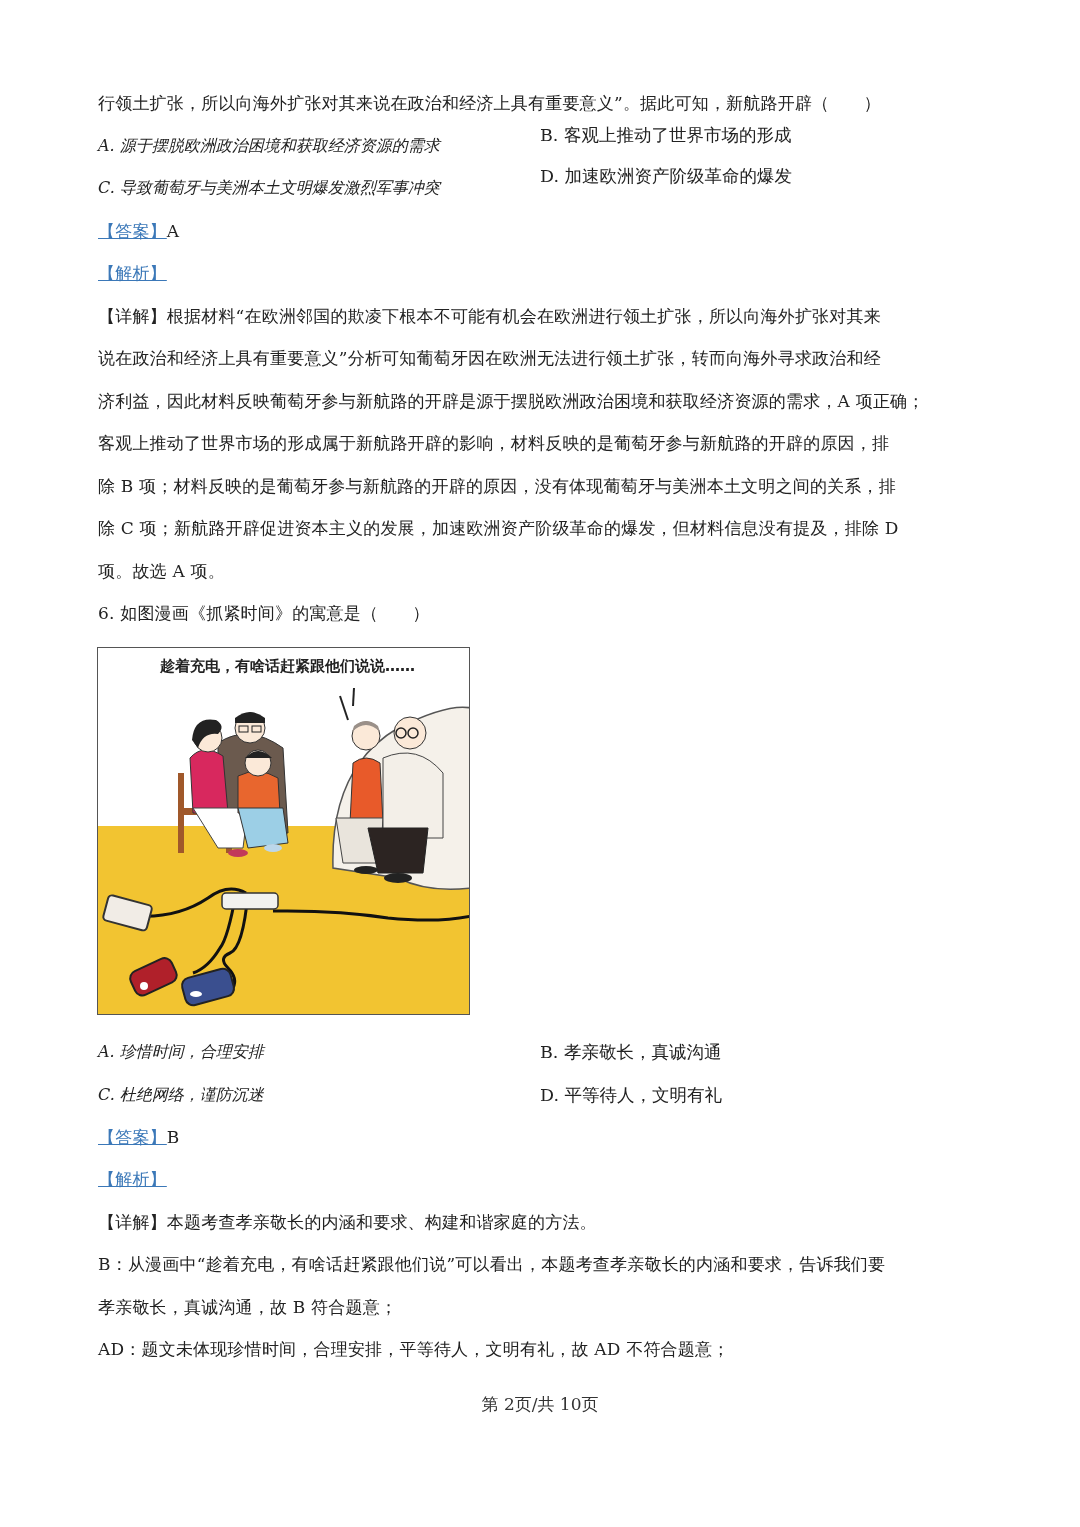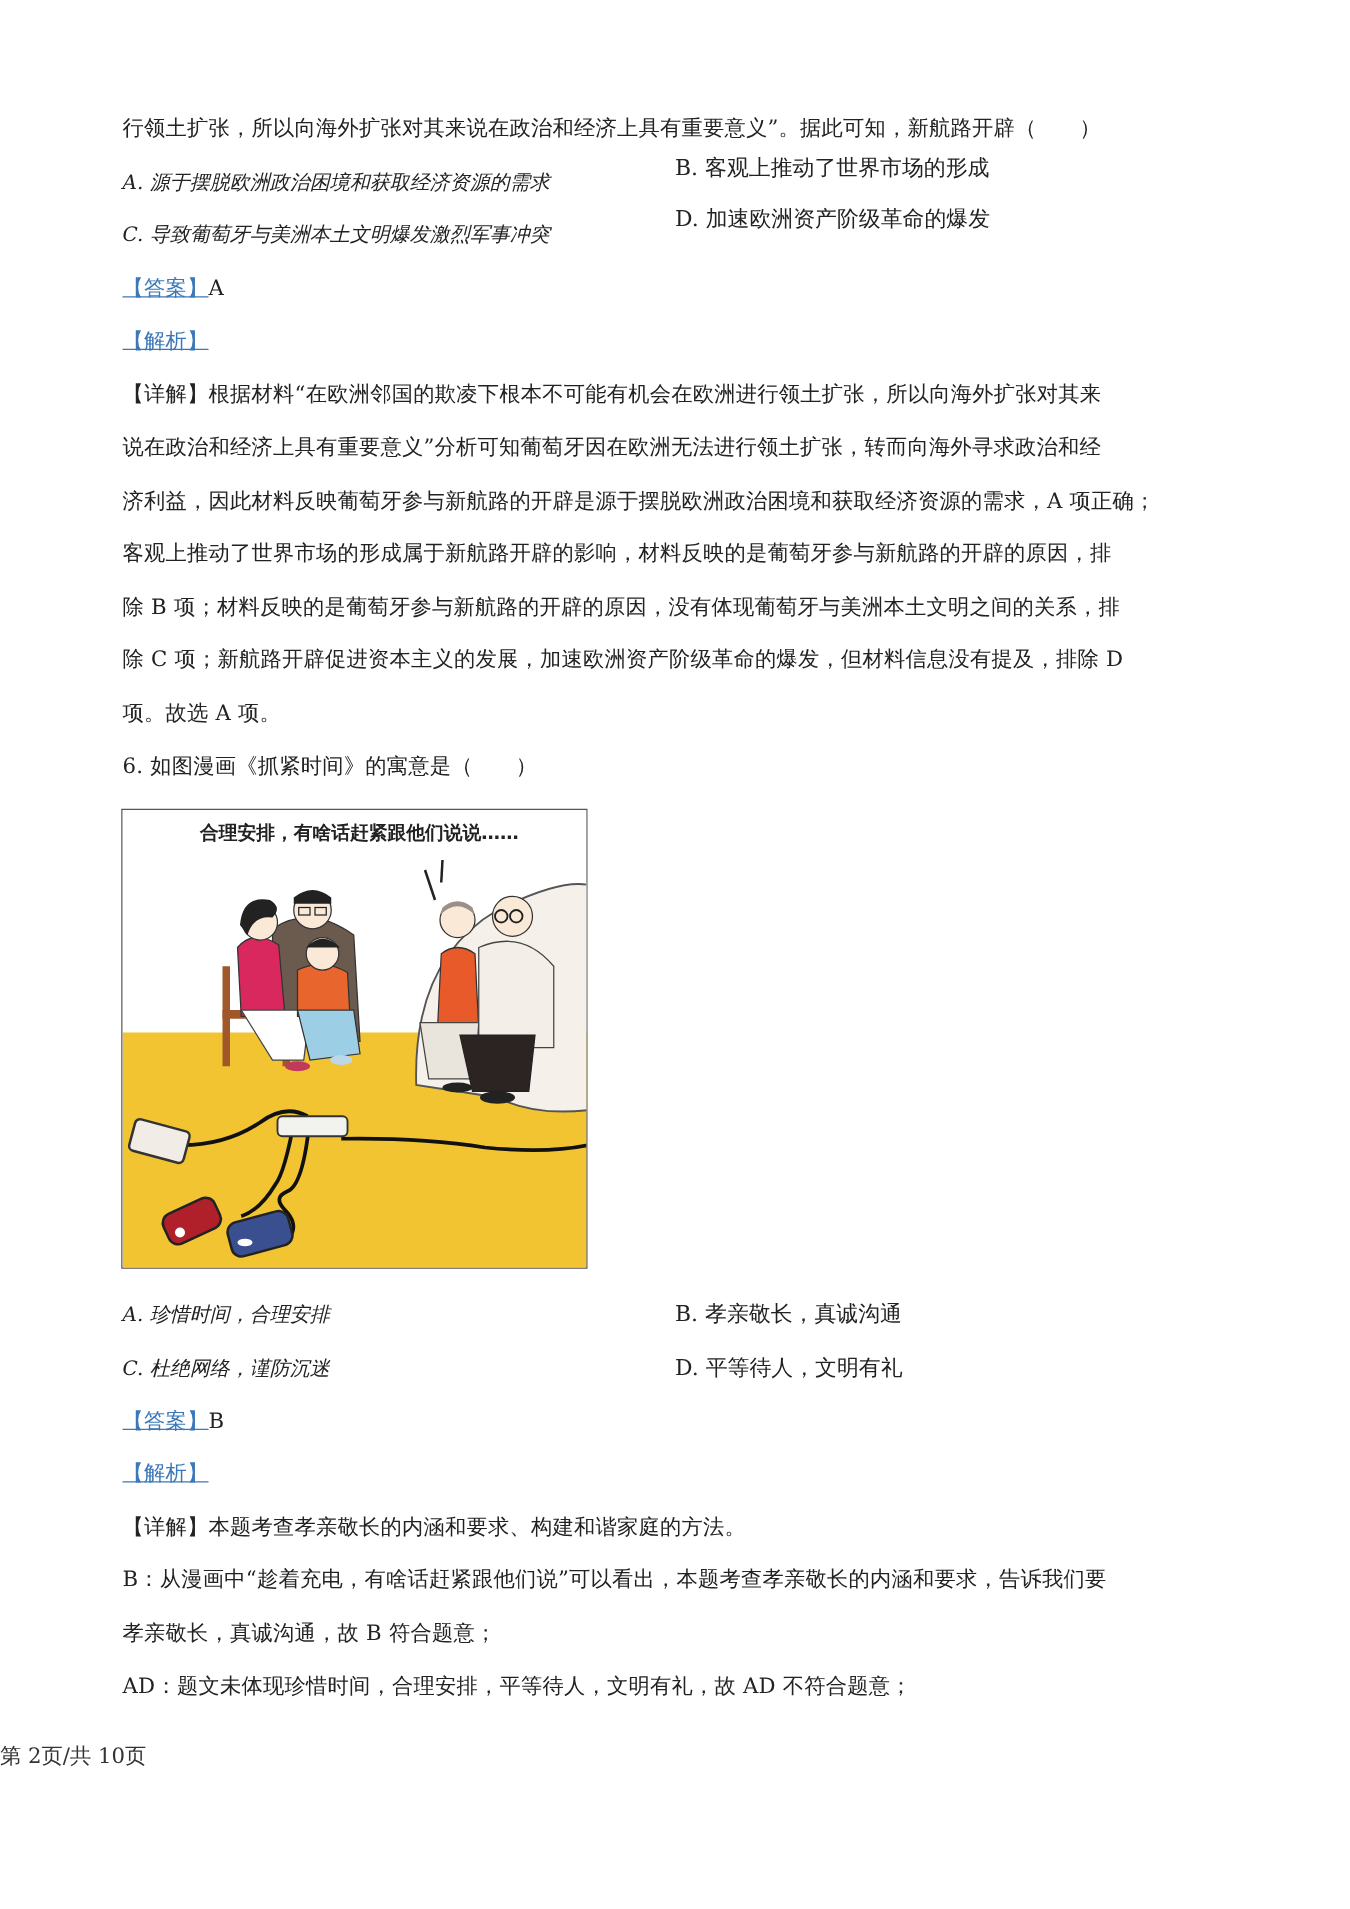--- a/index.html
+++ b/index.html
@@ -6,21 +6,21 @@
   body { width:1080px; height:1527px; position:relative; overflow:hidden;
          font-family:"DejaVu Serif","Liberation Serif",serif; color:#222; }
   .line { position:absolute; left:98px; font-size:17px; line-height:24px; white-space:nowrap; letter-spacing:0.2px; }
   .tag { color:#3b78b8;text-decoration:underline; }
   .opt-left { position:absolute; left:98px; font-size:16px; line-height:24px; white-space:nowrap;font-style:italic; }
   .opt-right { position:absolute; font-size:17.5px; line-height:24px; white-space:nowrap; }
   .figure { position:absolute; left:97px; top:647px; width:373px; height:368px;
             border:1.5px solid #555; box-sizing:border-box; overflow:hidden; background:#fff; }
   .caption { position:absolute; left:62px; top:9px; font-family:"DejaVu Sans","Liberation Sans",sans-serif;
              font-weight:bold; font-size:15px; color:#222; white-space:nowrap; }
-  .footer { position:absolute; left:0; width:1080px; top:1393px; font-size:17px; color:#333; }
+  .footer { position:absolute; left:0; width:1080px; top:1393px; text-align:center; font-size:17px; color:#333; }
 </style>
 </head>
 <body>
 
 <div class="line" style="top:91px">行领土扩张，所以向海外扩张对其来说在政治和经济上具有重要意义”。据此可知，新航路开辟（　　）</div>
 
 <div class="opt-left" style="top:134px">
   <span>A.</span>
   <span>源于摆脱欧洲政治困境和获取经济资源的需求</span>
 </div>
@@ -110,21 +110,21 @@
     <rect x="124" y="245" width="56" height="16" rx="4" fill="#f2f2ef" stroke="#333" stroke-width="1.5"></rect>
 
     <rect x="7" y="252" width="45" height="26" rx="4" transform="rotate(15 30 265)" fill="#f1ece6" stroke="#333" stroke-width="2"></rect>
 
     <rect x="33" y="316" width="45" height="26" rx="8" transform="rotate(-25 55 329)" fill="#b0202a" stroke="#222" stroke-width="2"></rect>
     <circle cx="46" cy="338" r="4" fill="#fff"></circle>
 
     <rect x="85" y="325" width="50" height="28" rx="8" transform="rotate(-15 110 339)" fill="#3a4f8f" stroke="#222" stroke-width="2"></rect>
     <ellipse cx="98" cy="346" rx="6" ry="3" fill="#fff"></ellipse>
   </svg>
-  <div class="caption">合理安排，有啥话赶紧跟他们说说……</div>
+  <div class="caption">趁着充电，有啥话赶紧跟他们说说……</div>
 </div>
 
 <div class="opt-left" style="top:1040px">
   <span>A.</span>
   <span>珍惜时间，合理安排</span>
 </div>
 <div class="opt-right" style="left:540px; top:1040px">
   <span>B.</span>
   <span>孝亲敬长，真诚沟通</span>
 </div>

